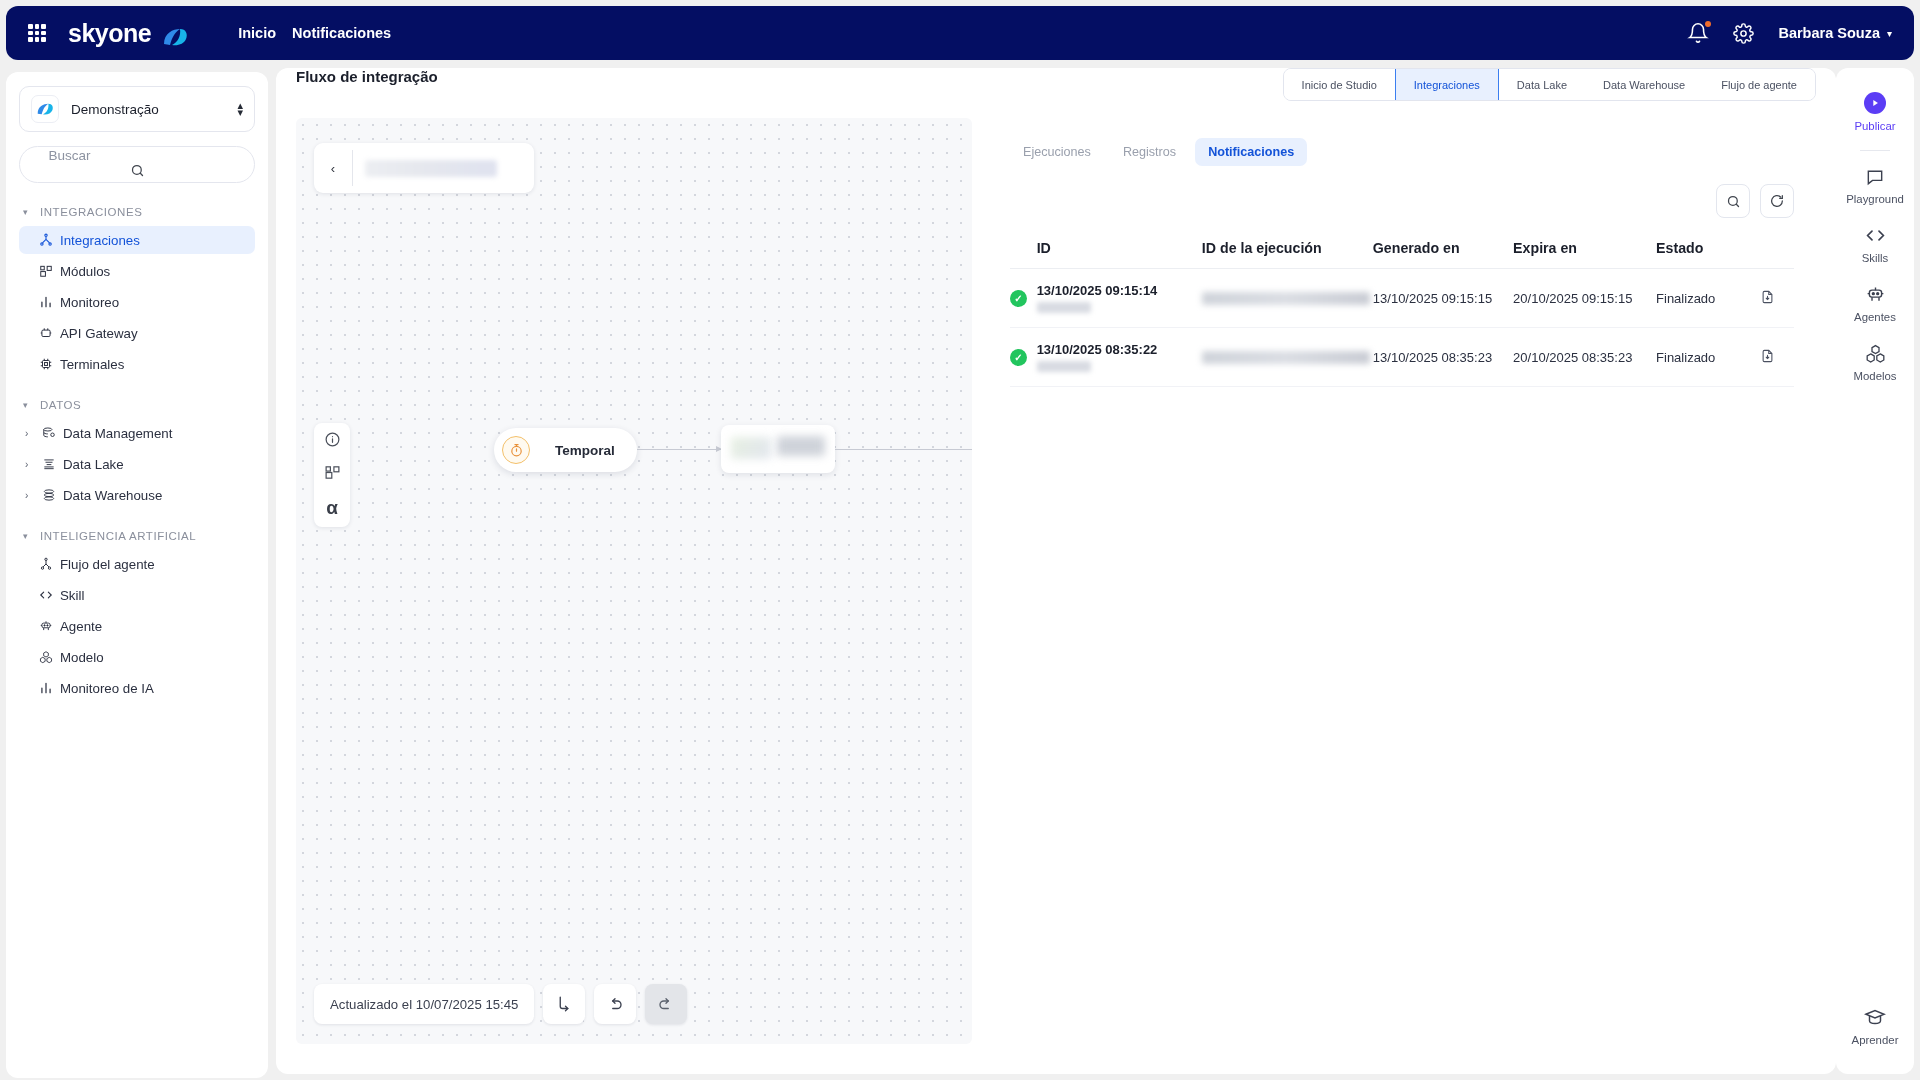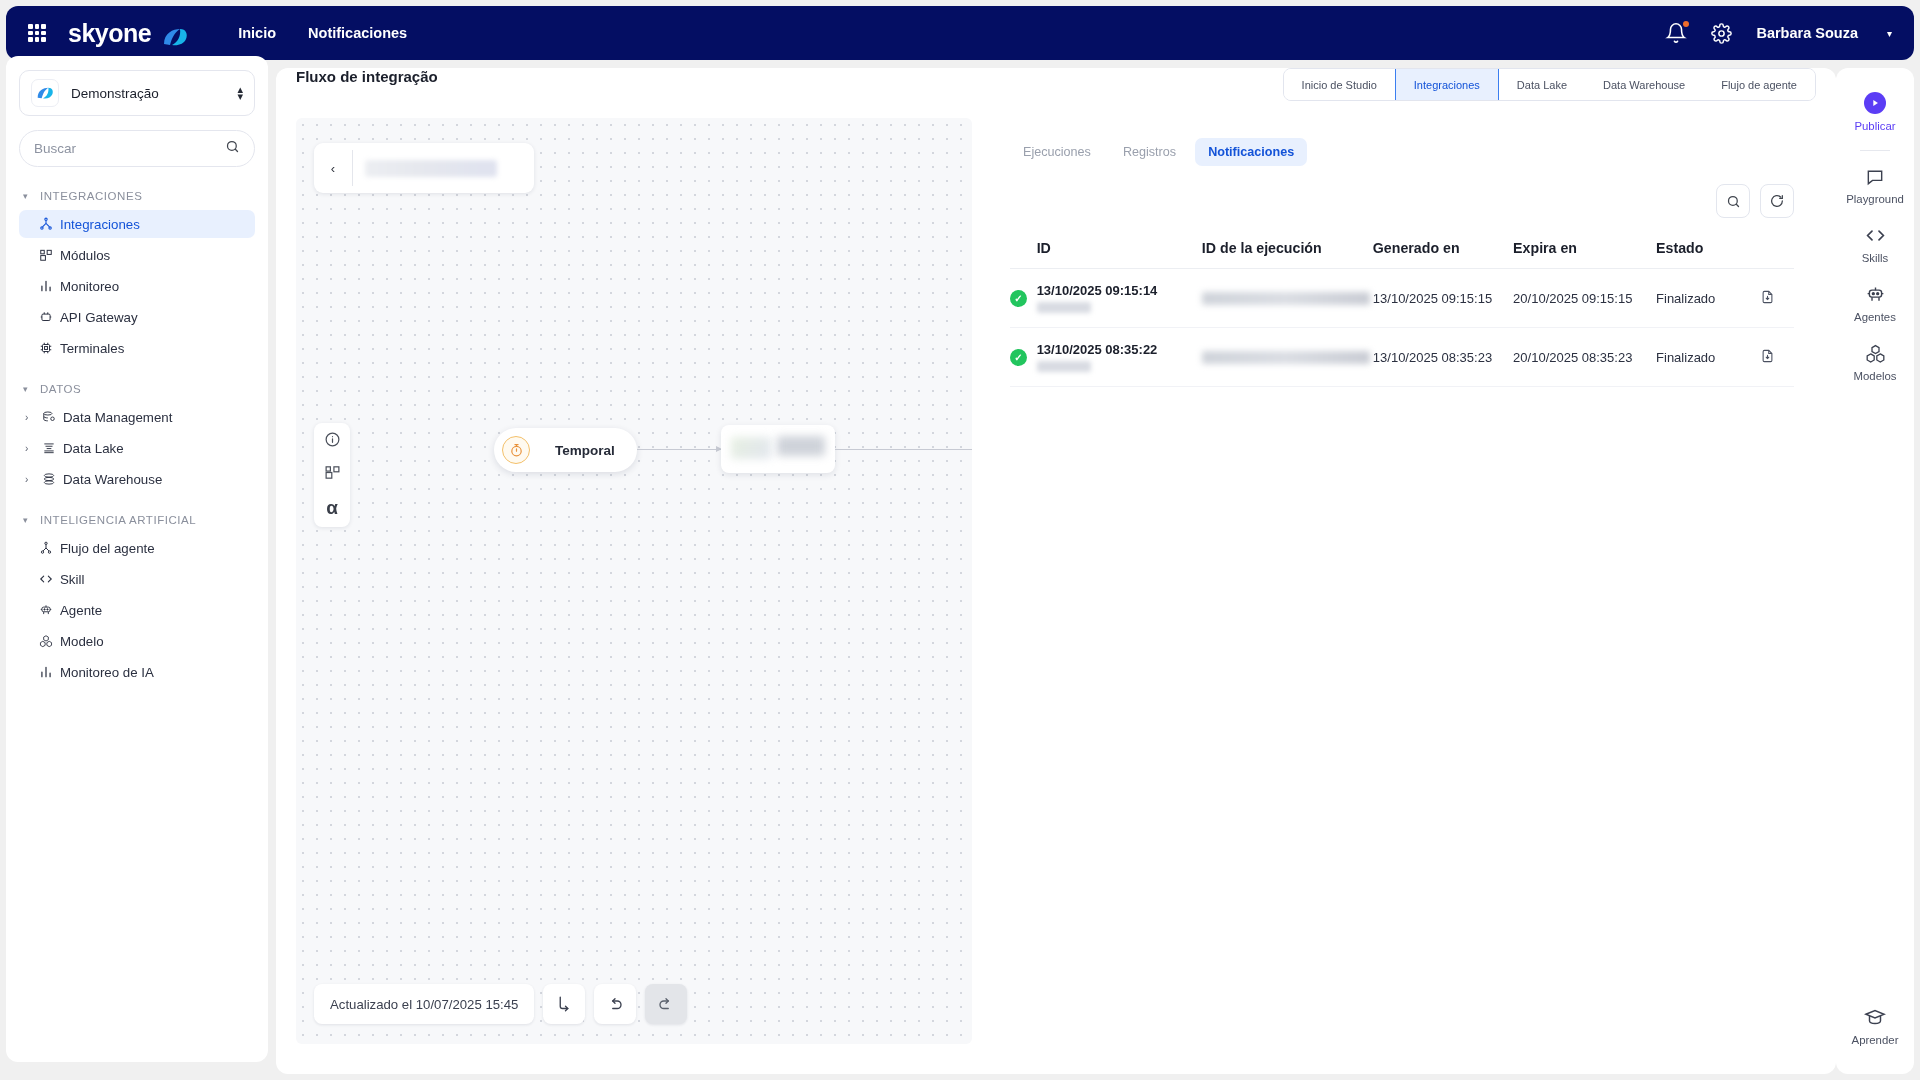--- a/index.html
+++ b/index.html
@@ -16,46 +16,46 @@
     position: absolute; left: 6px; top: 6px; width: 1908px; height: 54px;
     background: #040e63; border-radius: 12px;
     display: flex; align-items: center; padding: 0 22px;
   }
   .grid-icon { width: 18px; height: 18px; display: grid;
     grid-template-columns: repeat(3,1fr); grid-template-rows: repeat(3,1fr); gap: 2px; cursor: pointer; }
   .grid-icon i { background: #fff; border-radius: 1px; display:block; }
   .brand { display: flex; align-items: flex-end; margin-left: 22px; }
   .brand-word { color: #fff; font-size: 25px; font-weight: 700; letter-spacing: -0.5px; }
   .brand-mark { margin-left: 9px; width: 30px; height: 22px; position: relative; }
-  .nav-links { display: flex; gap: 32px; margin-left: 48px; }
+  .nav-links { display: flex; gap: 16px; margin-left: 48px; }
   .nav-links span { color: #fff; font-size: 14.5px; font-weight: 600; cursor: pointer; }
   .top-right { margin-left: auto; display: flex; align-items: center; gap: 24px; }
   .bell { position: relative; width: 22px; height: 22px; cursor: pointer; }
   .bell .dot { position: absolute; right: -2px; top: -1px; width: 6px; height: 6px;
     background: #ef6c2b; border-radius: 50%; }
   .user-name { color: #fff; font-size: 14.5px; font-weight: 600; cursor: pointer; }
   .caret { color: #fff; font-size: 10px; margin-left: 7px; }
 
   
   .sidebar {
-    position: absolute; left: 6px; top: 56px; width: 262px; height: 1006px;
+    position: absolute; left: 6px; top: 72px; width: 262px; height: 1006px;
     background: #fff; border-radius: 12px; padding: 14px 13px;
   }
   .org-box {
     height: 46px; border: 1px solid #e4e6ee; border-radius: 10px;
     display: flex; align-items: center; padding: 0 11px; cursor: pointer;
   }
   .org-logo { width: 28px; height: 28px; border: 1px solid #eceef4; border-radius: 7px;
     display:flex; align-items:center; justify-content:center; }
   .org-name { font-size: 13.5px; color: #1b1f2b; margin-left: 12px; font-weight: 400; }
   .org-updown { margin-left: auto; font-size: 11px; color: #252a35; line-height: 7px; text-align:center;}
 
   .search-box {
     margin-top: 14px; height: 37px; border: 1px solid #e4e6ee; border-radius: 19px;
-    display: flex; align-items: center; padding: 0 14px;
+    display: flex; align-items: center; padding: 0 14px; flex-direction: column;
   }
   .search-box input { border: none; outline: none; font-size: 13.5px;
     color: #6c7280; flex: 1; font-family: inherit; background: transparent; }
   .search-box input::placeholder { color: #8d93a1; }
 
   .sec-head {
     display: flex; align-items: center; gap: 8px; margin-top: 16px;
     padding: 5px 4px; font-size: 11.5px; letter-spacing: 0.55px;
     color: #8a8f9c; font-weight: 400; cursor: pointer;
   }
@@ -239,21 +239,21 @@
         <path d="M13.7 21a2 2 0 0 1-3.4 0"></path>
       </svg>
       <span class="dot"></span>
     </div>
     <div class="icon-btn">
       <svg width="21" height="21" viewBox="0 0 24 24" fill="none" stroke="#fff" stroke-width="1.7">
         <circle cx="12" cy="12" r="3"></circle>
         <path d="M19.4 15a1.6 1.6 0 0 0 .3 1.8l.1.1a2 2 0 1 1-2.8 2.8l-.1-.1a1.6 1.6 0 0 0-1.8-.3 1.6 1.6 0 0 0-1 1.5V21a2 2 0 1 1-4 0v-.1A1.6 1.6 0 0 0 9 19.4a1.6 1.6 0 0 0-1.8.3l-.1.1a2 2 0 1 1-2.8-2.8l.1-.1a1.6 1.6 0 0 0 .3-1.8 1.6 1.6 0 0 0-1.5-1H3a2 2 0 1 1 0-4h.1A1.6 1.6 0 0 0 4.6 9a1.6 1.6 0 0 0-.3-1.8l-.1-.1a2 2 0 1 1 2.8-2.8l.1.1A1.6 1.6 0 0 0 9 4.6h.1A1.6 1.6 0 0 0 10 3.1V3a2 2 0 1 1 4 0v.1a1.6 1.6 0 0 0 1 1.5 1.6 1.6 0 0 0 1.8-.3l.1-.1a2 2 0 1 1 2.8 2.8l-.1.1a1.6 1.6 0 0 0-.3 1.8V9a1.6 1.6 0 0 0 1.5 1H21a2 2 0 1 1 0 4h-.1a1.6 1.6 0 0 0-1.5 1z"></path>
       </svg>
     </div>
-    <div style="display:flex;align-items:center;gap:22px;">
+    <div style="display:flex;align-items:center;">
       <span class="user-name">Barbara Souza</span>
       <span class="caret">▾</span>
     </div>
   </div>
 </div>
 
 <div class="sidebar">
 
   <div class="org-box">
     <span class="org-logo">

